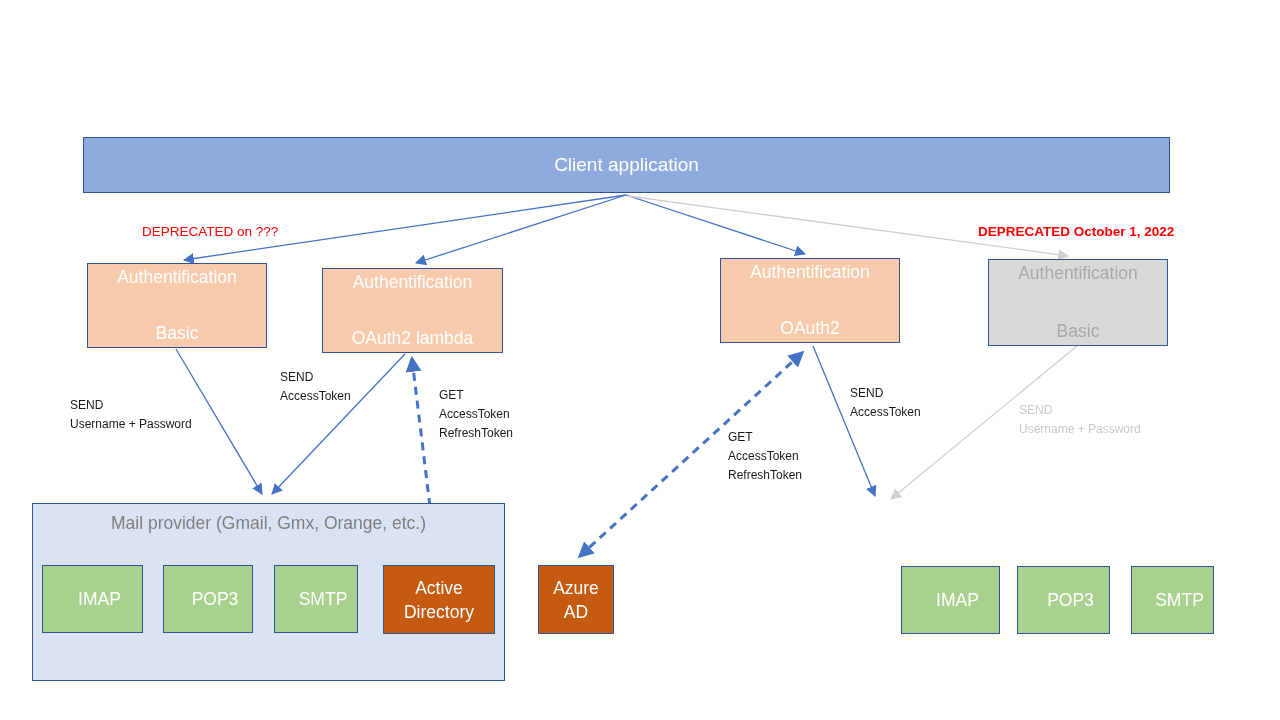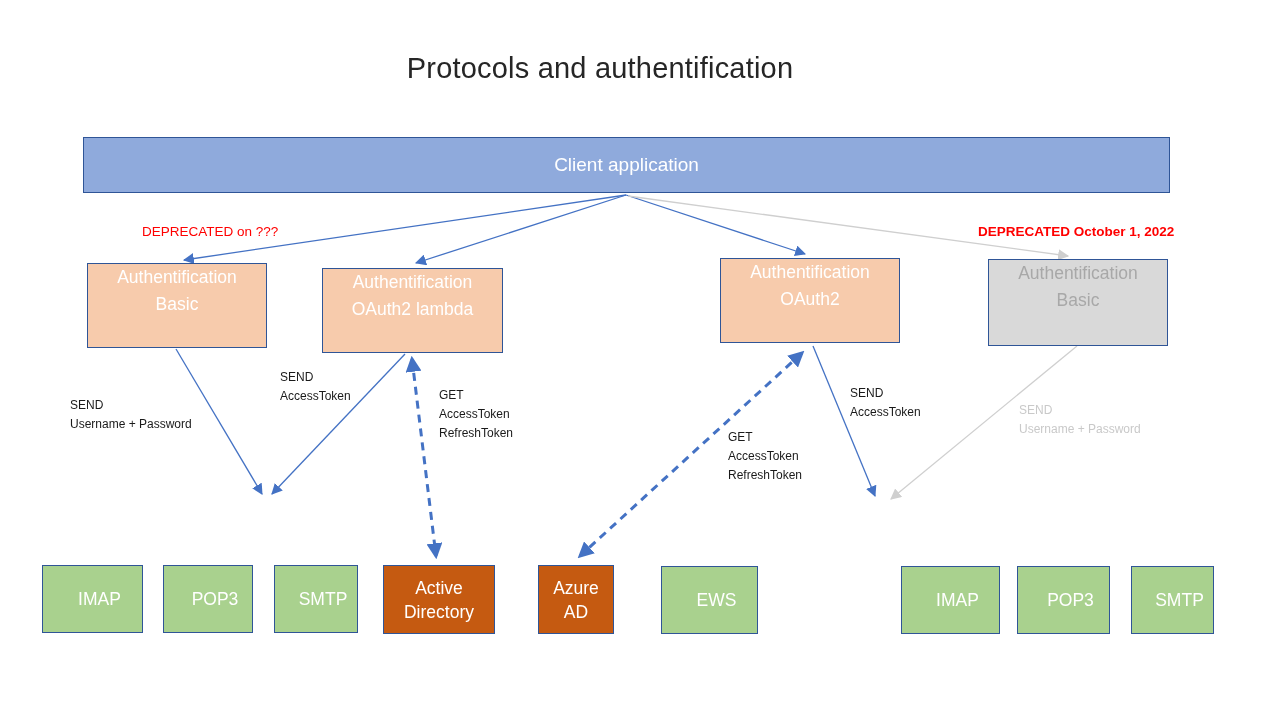--- a/index.html
+++ b/index.html
@@ -13,21 +13,21 @@
     font-size:29px;font-weight:400;color:#262626;letter-spacing:.2px;
   }
   .client-box{
     left:83px;top:137px;width:1087px;height:56px;
     background:var(--client-fill);border:1.5px solid var(--box-border);
     display:flex;align-items:center;justify-content:center;
     color:#ffffff;font-size:19px;box-sizing:border-box;text-align:center;
   }
   .authbox{
     border:1.5px solid var(--box-border);box-sizing:border-box;
-    display:flex;flex-direction:column;align-items:center;justify-content:flex-start;
+    display:flex;flex-direction:column;align-items:center;justify-content:space-between;
     font-size:17.5px;line-height:27px;text-align:center;
   }
   .authbox.orange{background:var(--orange-fill);color:#ffffff;}
   .authbox.gray{background:var(--gray-fill);color:var(--gray-text);}
   .container-box{
     background:var(--container-fill);border:1.5px solid var(--box-border);
     box-sizing:border-box;
   }
   .container-title{
     width:100%;text-align:center;color:var(--container-title);
@@ -74,21 +74,20 @@
     <path class="ln" d="M626,195 L805,254" marker-end="url(#head-blue)"></path>
     <path class="lngray" d="M628,196 L1068,256" marker-end="url(#head-gray)"></path>
     <path class="ln" d="M176,349 L262,494" marker-end="url(#head-blue)"></path>
     <path class="ln" d="M405,354 L272,494" marker-end="url(#head-blue)"></path>
     <path class="ln" d="M813,346 L875,496" marker-end="url(#head-blue)"></path>
     <path class="lngray" d="M1077,346 L891,499" marker-end="url(#head-gray)"></path>
     <path class="lndash" d="M412,359 L436,556" marker-start="url(#head-blue-lg)" marker-end="url(#head-blue-lg)"></path>
     <path class="lndash" d="M802,353 L580,556" marker-start="url(#head-blue-lg)" marker-end="url(#head-blue-lg)"></path>
   </svg>
 
-  <div class="abs title">Protocols and authentification</div>
 
   <div class="abs client-box">
     <span>Client application</span>
   </div>
 
   <div class="abs deprecated" style="left:100px;top:224px;margin-left:42px;">DEPRECATED on ???</div>
   <div class="abs deprecated" style="left:978px;top:224px;font-weight:bold;">DEPRECATED October 1, 2022</div>
 
   <div class="abs authbox orange" style="left:87px;top:263px;width:180px;height:85px;">
     <span>Authentification</span>
@@ -127,24 +126,26 @@
   </div>
   <div class="abs arrowlabel" style="left:850px;top:384px;">
     <div>SEND</div>
     <div>AccessToken</div>
   </div>
   <div class="abs arrowlabel graytext" style="left:1019px;top:401px;">
     <div>SEND</div>
     <div>Username + Password</div>
   </div>
 
+  <div class="abs container-box" style="left:32px;top:503px;width:473px;height:178px;">
+    <div class="container-title">Mail provider (Gmail, Gmx, Orange, etc.)</div>
+  </div>
   <div class="abs protobox green" style="left:42px;top:565px;width:101px;height:68px;">IMAP</div>
   <div class="abs protobox green" style="left:163px;top:565px;width:90px;height:68px;">POP3</div>
   <div class="abs protobox green" style="left:274px;top:565px;width:84px;height:68px;">SMTP</div>
   <div class="abs protobox directory" style="left:383px;top:565px;width:112px;height:69px;">Active Directory</div>
 
   <div class="abs protobox directory" style="left:538px;top:565px;width:76px;height:69px;">Azure AD</div>
-  <div class="abs protobox green" style="left:661px;top:566px;width:97px;height:68px;">EWS</div>
   <div class="abs protobox green" style="left:901px;top:566px;width:99px;height:68px;">IMAP</div>
   <div class="abs protobox green" style="left:1017px;top:566px;width:93px;height:68px;">POP3</div>
   <div class="abs protobox green" style="left:1131px;top:566px;width:83px;height:68px;">SMTP</div>
 
 </div>
 
 </body></html>

